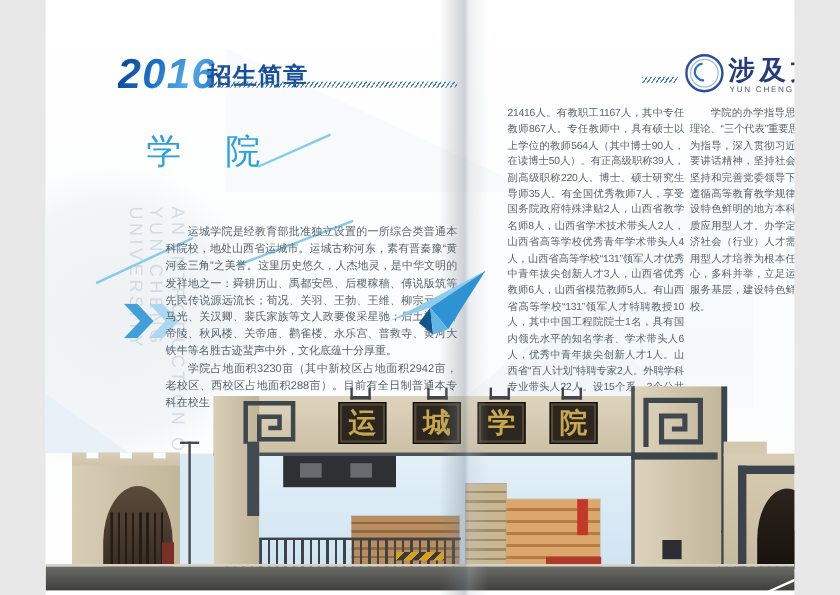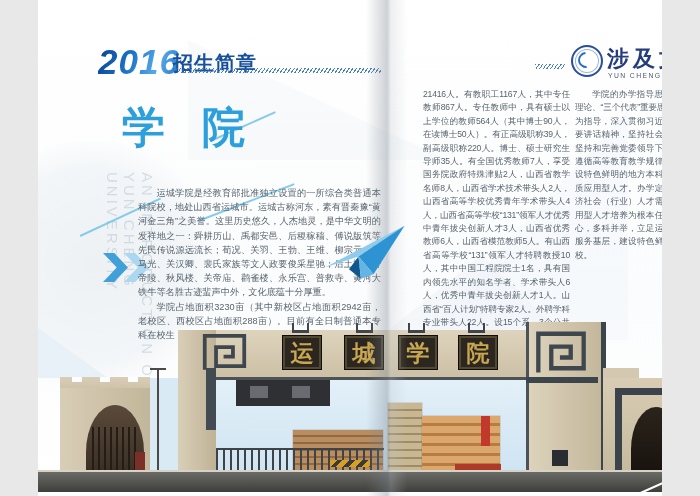--- a/index.html
+++ b/index.html
@@ -27,21 +27,21 @@
   .hatch2{left:497px;top:64px;width:30px;}
 
   
   .logo{position:absolute;left:533px;top:44px;width:150px;height:42px;z-index:4;}
   .emblem{position:absolute;left:0;top:1px;width:28px;height:28px;border-radius:50%;border:2px solid #2b4f9e;background:#fff;box-shadow:inset 0 0 0 2px #fff,inset 0 0 0 3px #9cb6dc;}
   .emblem-core{width:12px;height:12px;border-radius:50%;border:2.5px solid #2b6fc0;border-top-color:transparent;border-right-color:transparent;margin:5px 0 0 5px;transform:rotate(40deg);}
   .logo-cn{position:absolute;left:36px;top:0;font-family:"DejaVu Serif",serif;font-weight:bold;font-size:22px;color:#253d7d;letter-spacing:4px;white-space:nowrap;}
   .logo-en{position:absolute;left:37px;top:28px;font-size:6.8px;letter-spacing:1.4px;color:#4a5a74;white-space:nowrap;}
 
   
-  .section-title{position:absolute;left:84px;top:104px;z-index:2;color:#2da0dc;font-weight:700;font-size:43px;line-height:47px;letter-spacing:37px;white-space:nowrap;}
+  .section-title{position:absolute;left:84px;top:104px;z-index:2;color:#2da0dc;font-weight:400;font-size:29px;line-height:47px;letter-spacing:37px;white-space:nowrap;}
   .chev{position:absolute;width:25px;height:29px;clip-path:polygon(0 0,45% 0,100% 50%,45% 100%,0 100%,55% 50%);z-index:2;}
   .chev1{left:65px;top:253px;background:#41a0d8;}
   .chev2{left:86px;top:253px;background:#abd7f0;}
 
   .watermark{position:absolute;left:118px;top:172px;width:232px;transform:rotate(90deg);transform-origin:left top;font-size:15px;line-height:17.5px;letter-spacing:3px;font-weight:500;color:rgba(150,168,186,.33);z-index:1;text-transform:uppercase;}
 
   .left-text{position:absolute;left:100px;top:186px;width:243px;z-index:2;color:#57636e;font-size:9.2px;line-height:14.2px;text-align:justify;}
   .left-text p{margin:0;text-indent:2em;}
 
   

